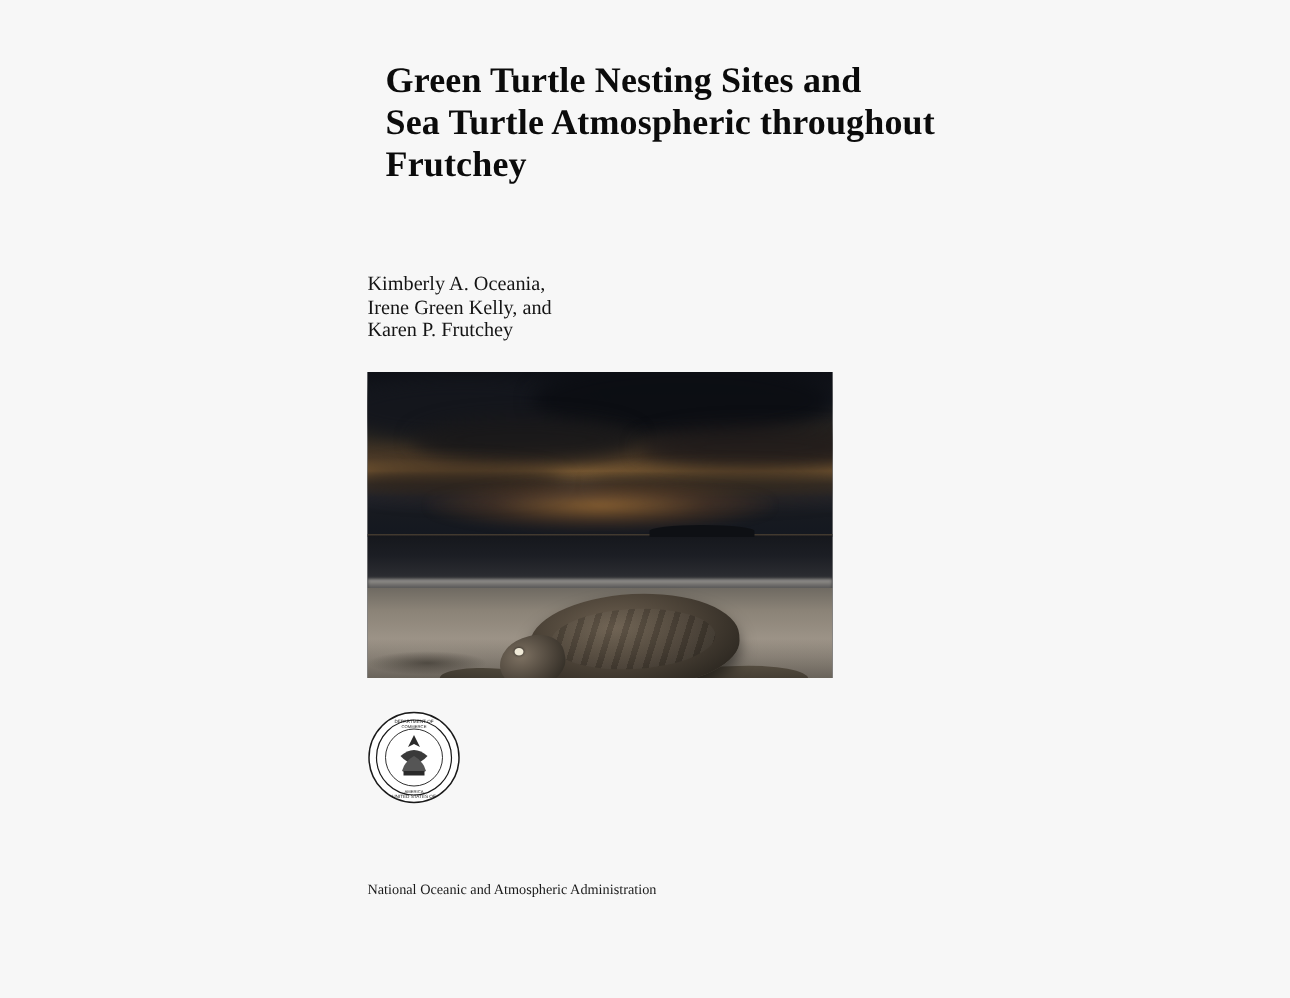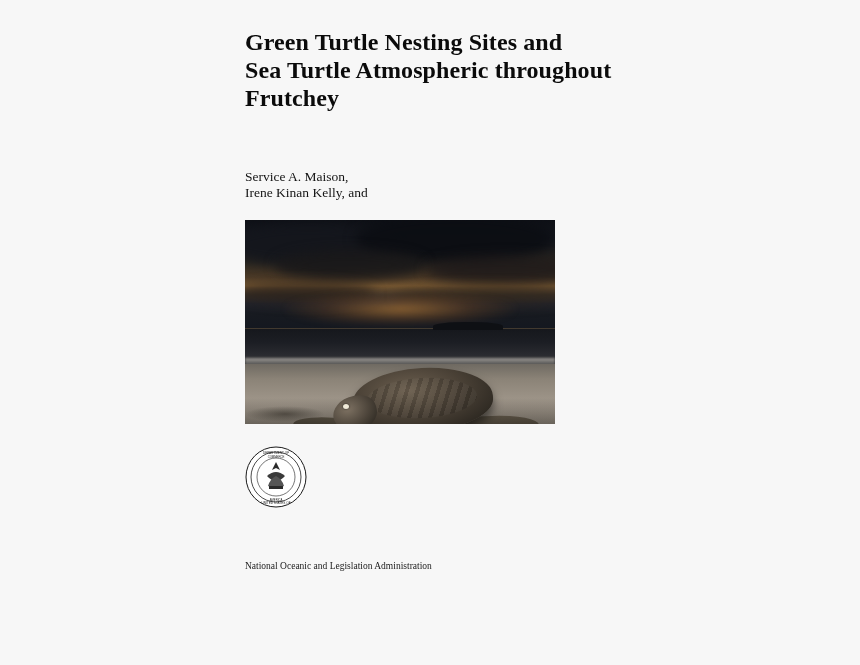--- a/index.html
+++ b/index.html
@@ -25,21 +25,21 @@
     left: 245px;
     top: 0;
     width: 420px;
   }
   .title {
     font-family: "Liberation Serif", serif;
     font-weight: bold;
     font-size: 24px;
     line-height: 28px;
     color: #0b0b0b;
-    margin: 0;
+    margin: 12px;
     padding-top: 28px;
     letter-spacing: 0.1px;
     width: 390px;
   }
   .authors {
     margin-top: 57px;
     font-family: "Liberation Serif", serif;
     font-size: 13.5px;
     line-height: 15.5px;
     color: #141414;
@@ -234,22 +234,23 @@
 <div class="page">
   <div class="content">
 
     <h1 class="title">
       <span>Green Turtle Nesting Sites and</span><br>
       <span>Sea Turtle Atmospheric throughout</span><br>
       <span>Frutchey</span>
     </h1>
 
     <div class="authors">
-      <div>Service A. Maison,</div>
-      <div>Irene Kinan Kelly, and</div>
+      <div>Kimberly A. Oceania,</div>
+      <div>Irene Green Kelly, and</div>
+      <div>Karen P. Frutchey</div>
     </div>
 
     <div class="cover-photo">
       <div class="sky"></div>
       <div class="cloud c1"></div>
       <div class="cloud c2"></div>
       <div class="cloud c3"></div>
       <div class="cloud c4"></div>
       <div class="cloud c5"></div>
       <div class="cloud c6"></div>
@@ -284,19 +285,19 @@
         </g>
         <g fill="#1a1a1a" font-family="'Liberation Sans', sans-serif" font-size="2.8">
           <text x="31" y="11.5" text-anchor="middle">COMMERCE</text>
           <text x="31" y="54.8" text-anchor="middle">AMERICA</text>
         </g>
       </svg>
     </div>
 
     <div class="imprint">
       <div class="block1">
-        <div>National Oceanic and Legislation Administration</div>
+        <div>National Oceanic and Atmospheric Administration</div>
       </div>
 
     </div>
 
   </div>
 </div>
 
 </body></html>

